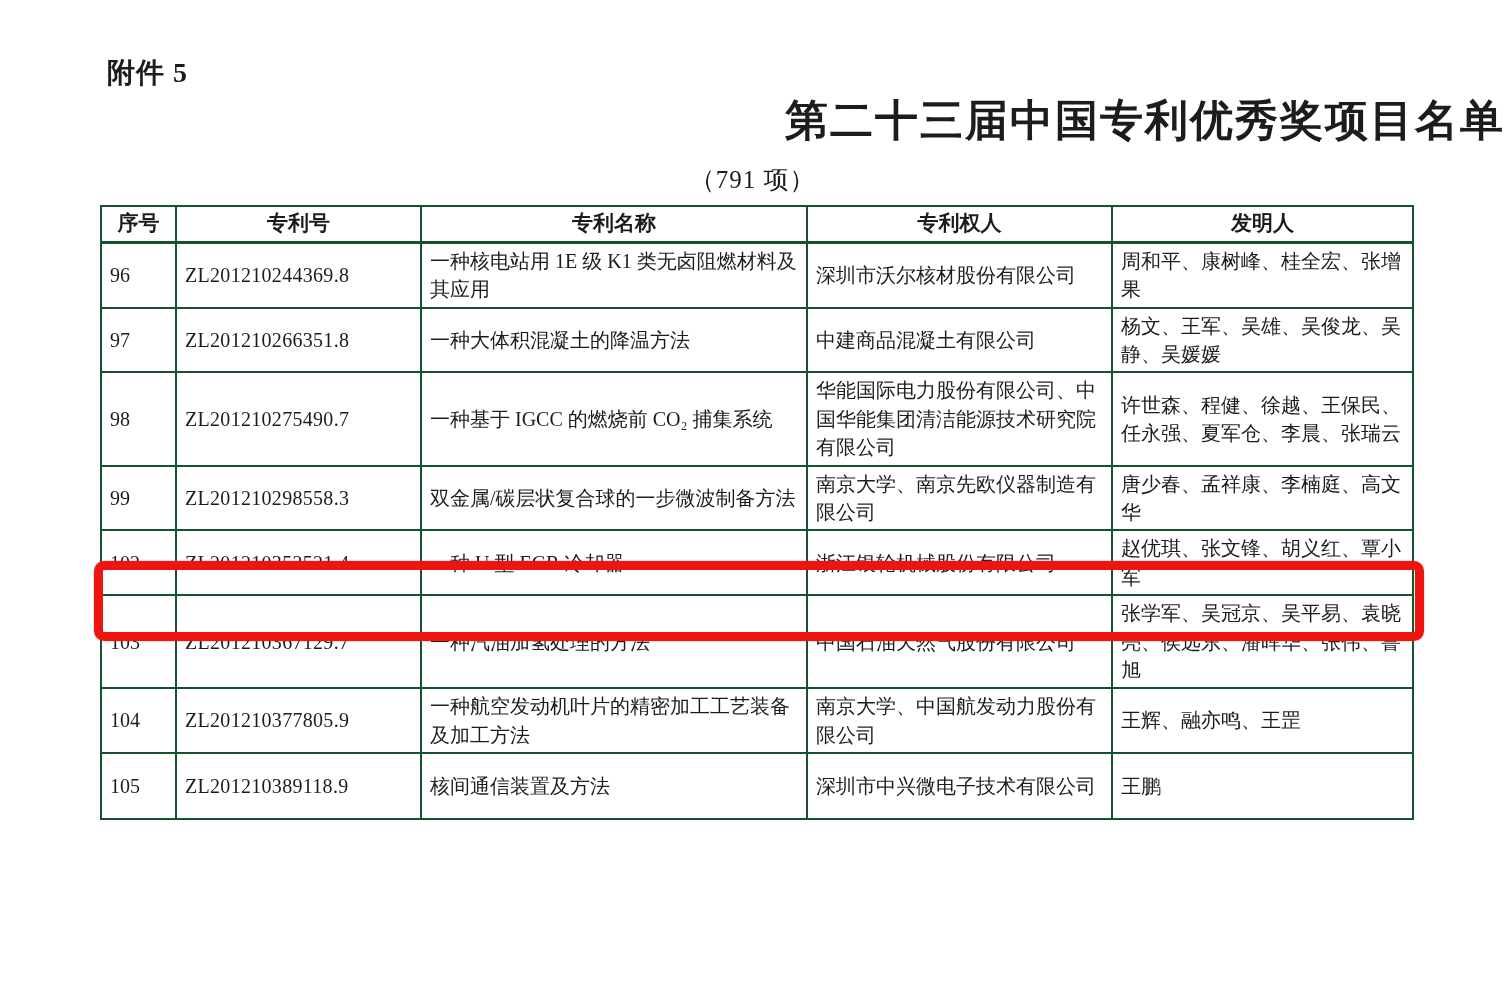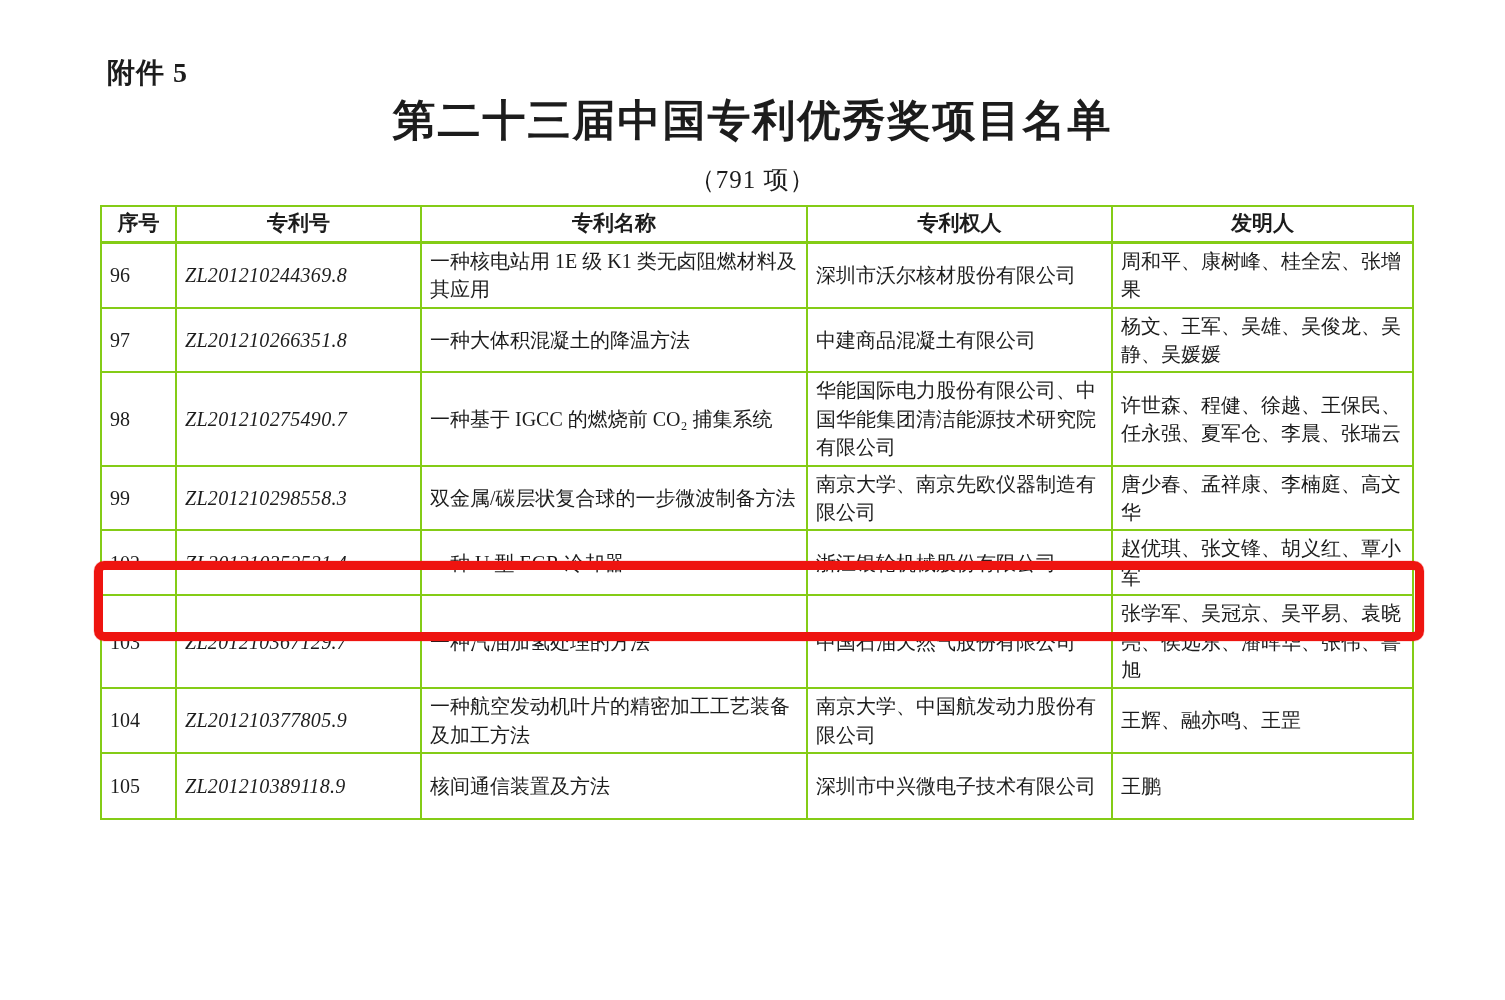--- a/index.html
+++ b/index.html
@@ -12,55 +12,55 @@
     overflow: hidden;
   }
   .page { position: absolute; inset: 0; background: #ffffff; }
 
   .attachment {
     position: absolute; left: 107px; top: 54px;
     font-size: 28px; font-weight: bold; letter-spacing: 1px;
   }
   .title {
     position: absolute; left: 0; top: 92px; width: 1505px;
-    text-align: center; font-size: 43px; font-weight: bold;
+    text-align: right; font-size: 43px; font-weight: bold;
     letter-spacing: 2px;
   }
   .subtitle {
     position: absolute; left: 0; top: 163px; width: 1505px;
     text-align: center; font-size: 25px; letter-spacing: 1px;
   }
 
   table.patents {
     position: absolute; left: 100px; top: 205px;
     width: 1312px;
     border-collapse: collapse;
     table-layout: fixed;
   }
   table.patents th, table.patents td {
-    border: 2px solid #84cc16;
+    border: 2px solid #14532d;
     vertical-align: middle;
     padding: 3px 8px;
     font-size: 20px;
     line-height: 1.42;
   }
   table.patents thead th {
     font-weight: bold;
     font-size: 21px;
     height: 35px;
     border-bottom-width: 3px;
     padding: 2px 4px;
   }
   col.w-no  { width: 75px; }
   col.w-pn  { width: 245px; }
   col.w-nm  { width: 386px; }
   col.w-pt  { width: 305px; }
   col.w-in  { width: 301px; }
   td.c-no { font-size: 20px; margin-left: 41px; }
-  td.c-pn { font-size: 20.5px; letter-spacing: 0.3px; font-style: italic; }
+  td.c-pn { font-size: 20.5px; letter-spacing: 0.3px; }
 
   .highlight-box {
     position: absolute;
     left: 94px; top: 561px;
     width: 1330px; height: 80px;
     border: 9px solid #ee1410;
     border-radius: 10px;
     pointer-events: none;
     box-shadow: 0 0 0 0.5px rgba(238,20,16,0.25);
   }

